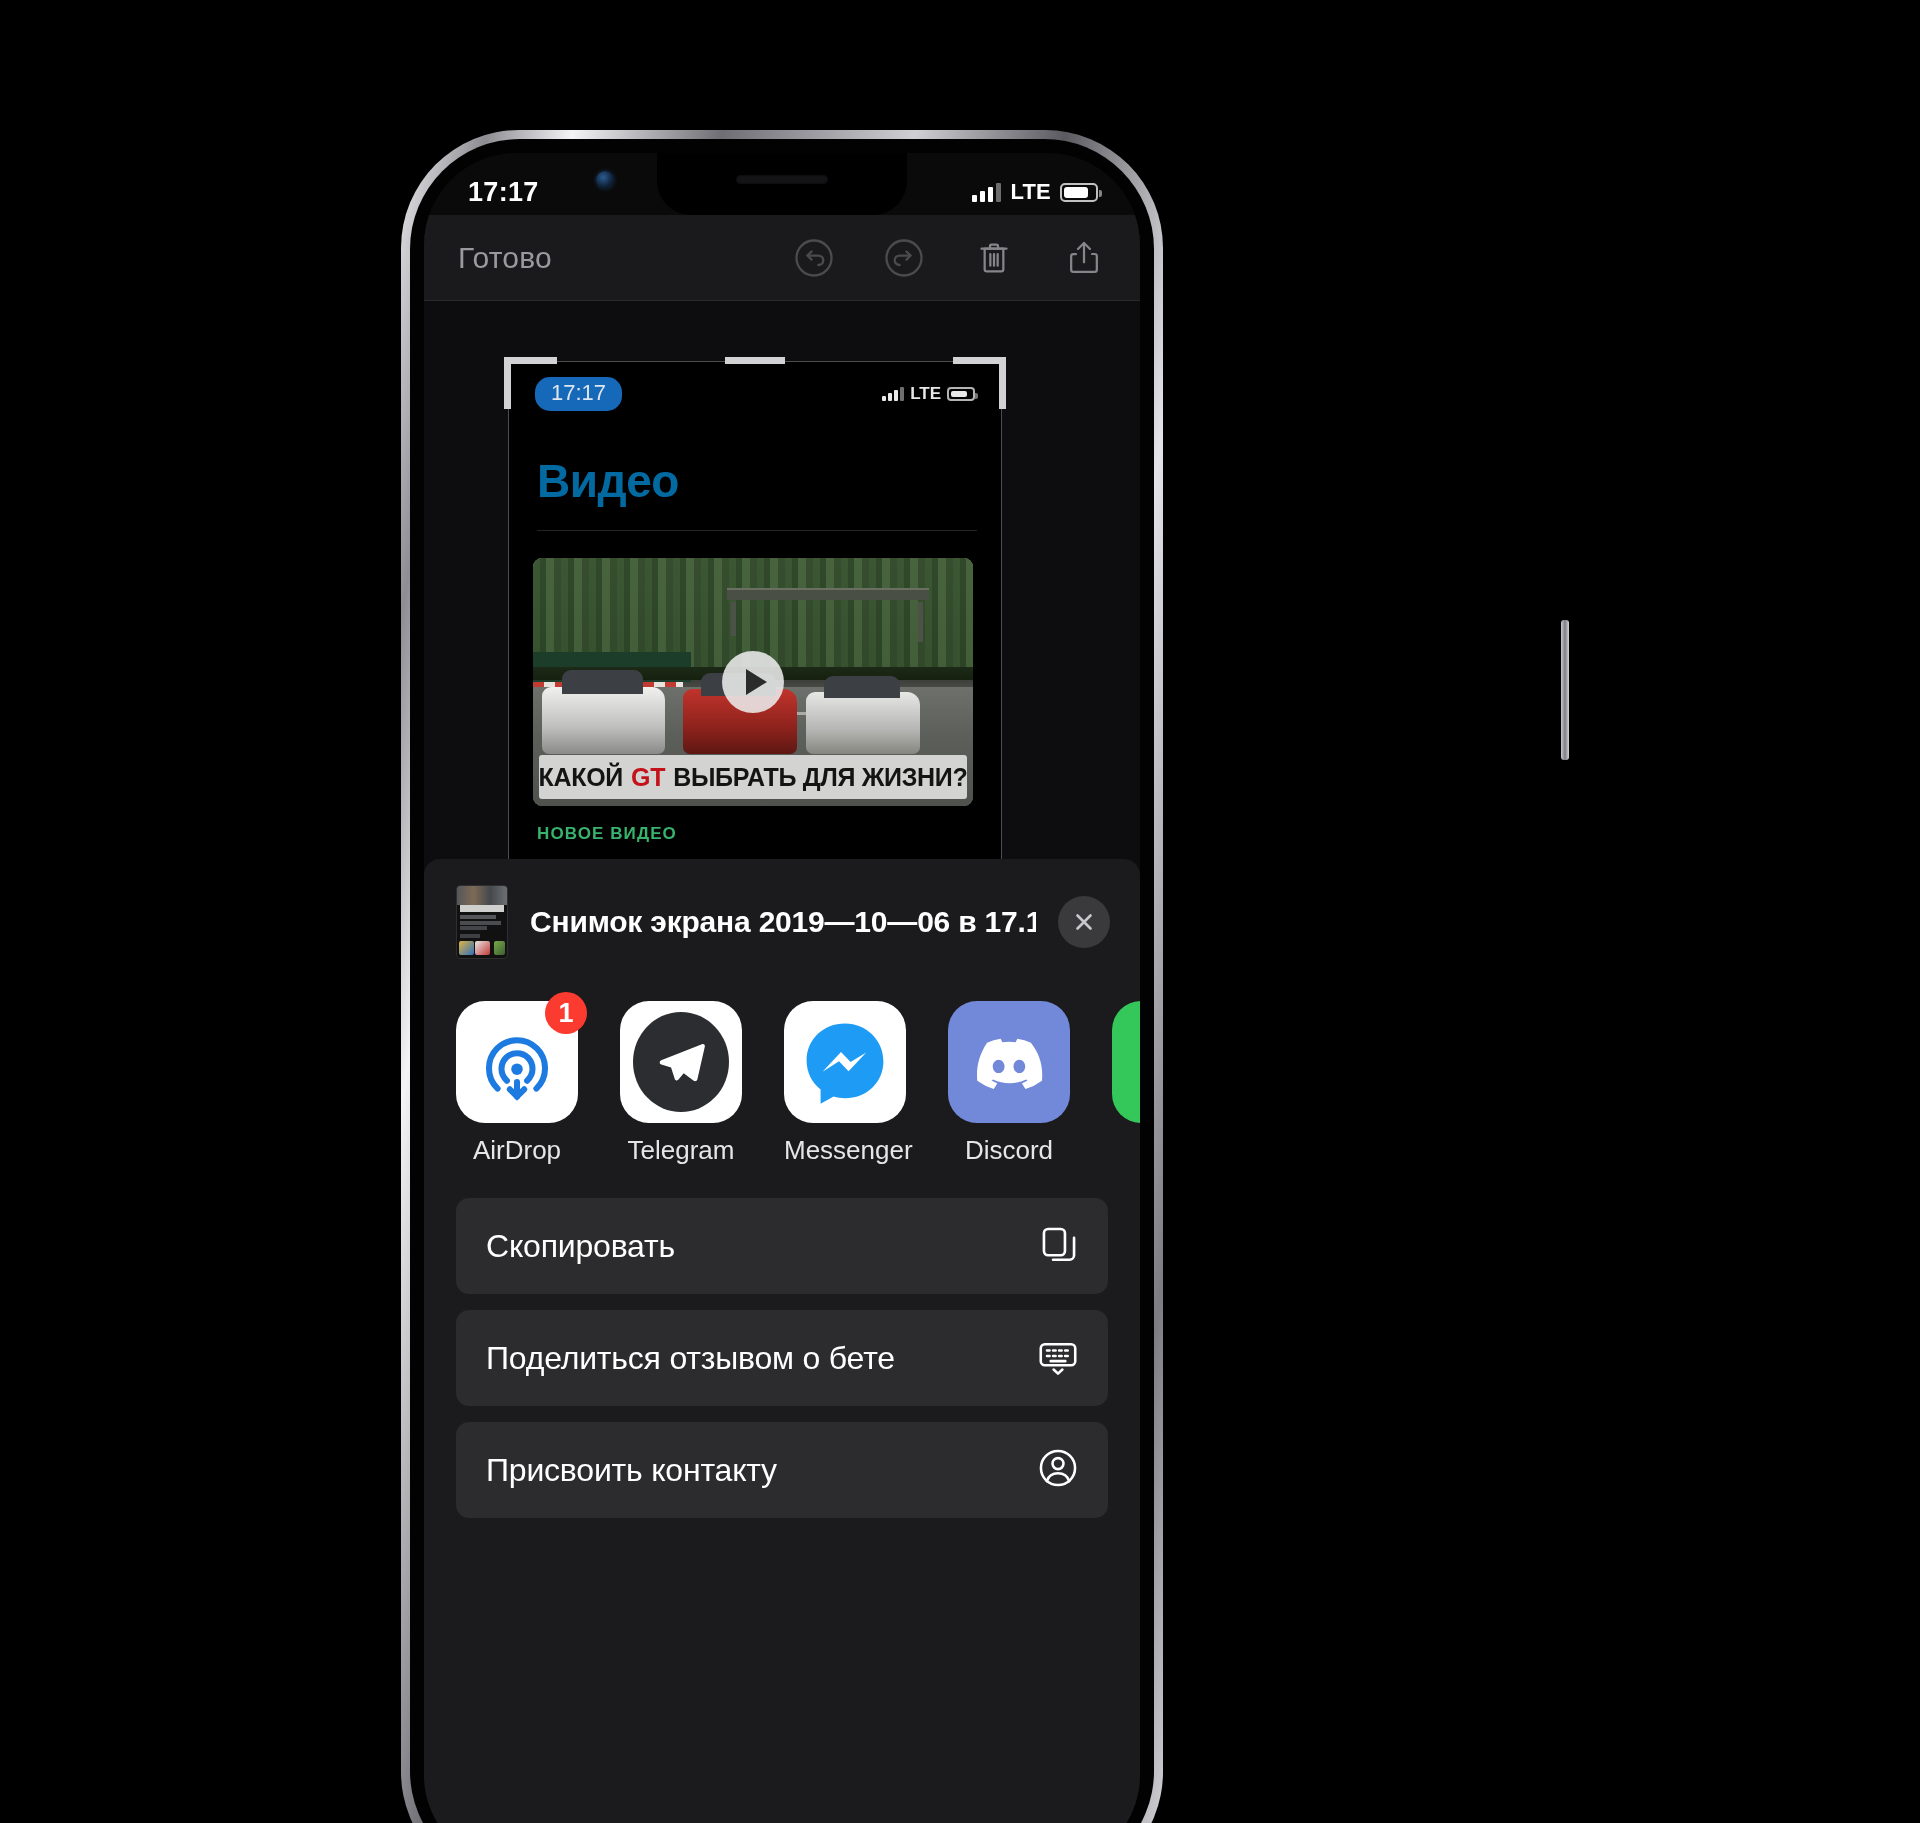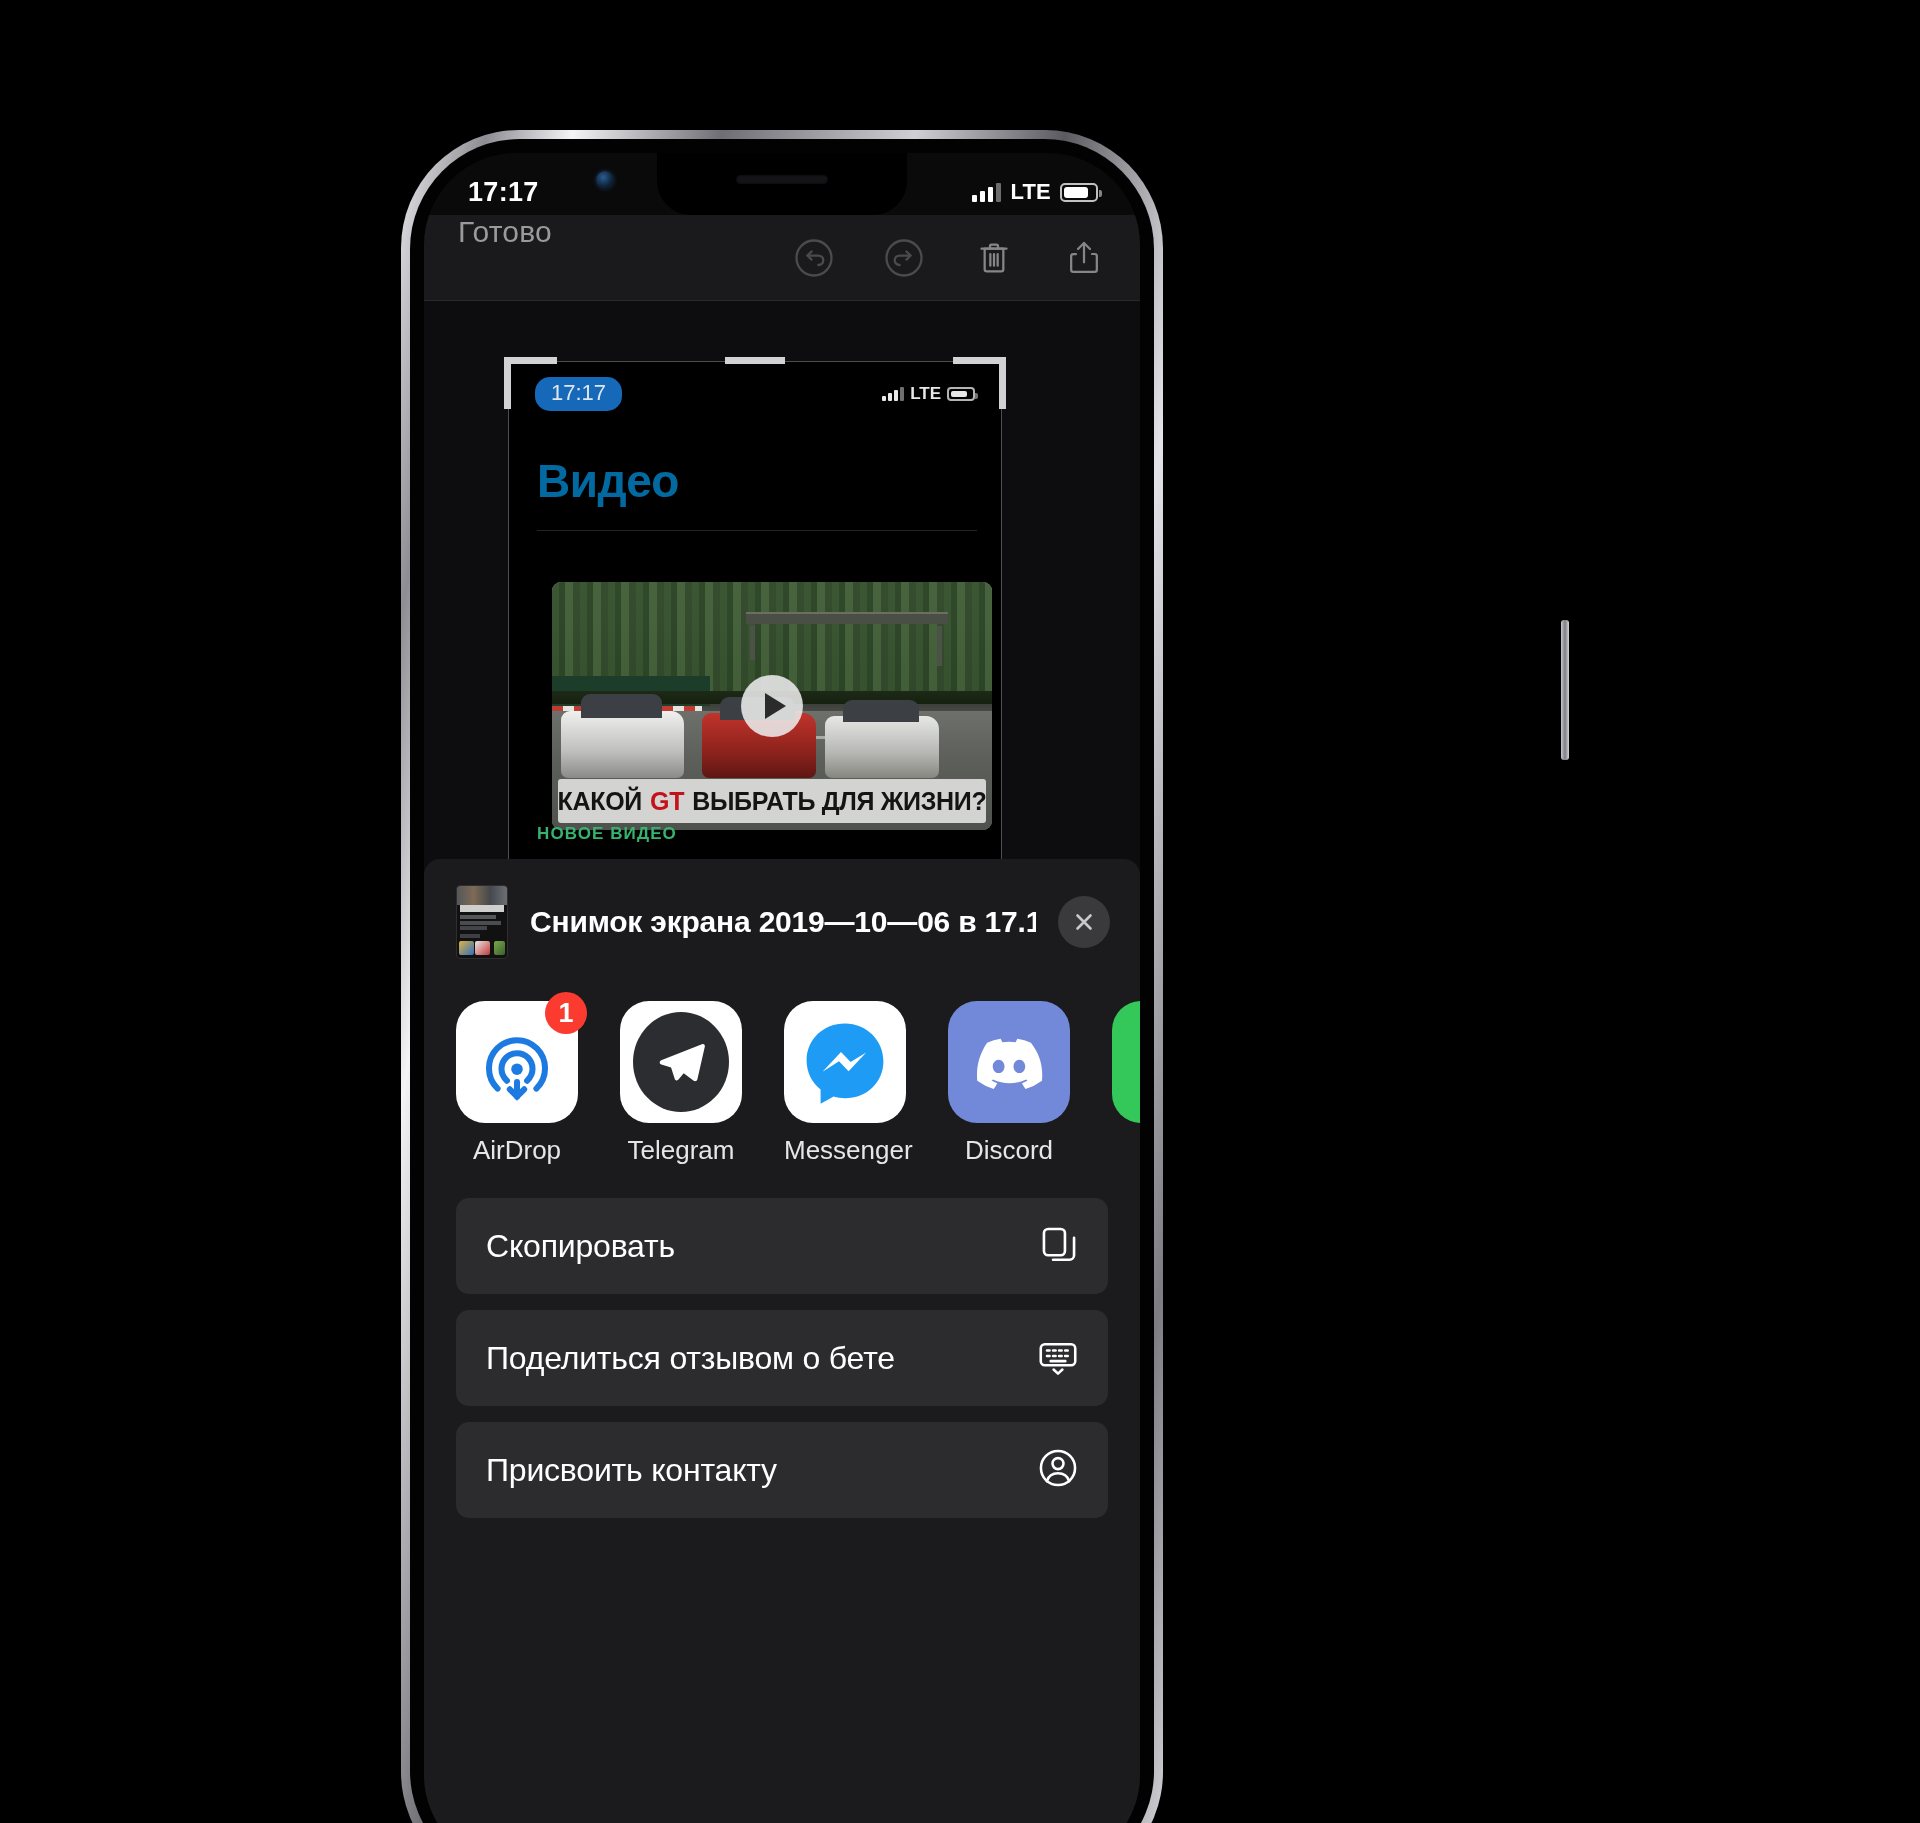--- a/index.html
+++ b/index.html
@@ -65,21 +65,21 @@
   .batt{ position:relative; width:38px; height:19px; border:2px solid rgba(255,255,255,.75);
          border-radius:5px; }
   .batt::after{ content:""; position:absolute; right:-6px; top:5px; width:3px; height:7px;
          background:rgba(255,255,255,.5); border-radius:0 2px 2px 0; }
   .batt i{ position:absolute; left:2px; top:2px; bottom:2px; width:72%;
          background:#fff; border-radius:3px; display:block; }
 
   
   .mk-toolbar{
     position:absolute; top:62px; left:0; right:0; height:86px; z-index:25;
-    background:#1a1a1c; display:flex; 
+    background:#1a1a1c; display:flex; align-items:center;
     border-bottom:1px solid #2a2a2d; padding:0 34px;
   }
   .mk-done{ color:#9a9a9e; font-size:30px; letter-spacing:.2px; }
   .mk-icons{ margin-left:auto; display:flex; align-items:center; gap:46px; }
   .mk-ic{ width:44px; height:44px; display:flex; align-items:center; justify-content:center; }
   .mk-ic svg{ display:block; }
 
   
   .canvas-area{
     position:absolute; top:148px; left:0; right:0; bottom:0; background:#0d0d0f; z-index:10;
@@ -115,22 +115,22 @@
   .in-batt::after{ content:""; position:absolute; right:-5px; top:4px; width:3px; height:6px;
                    background:rgba(255,255,255,.45); border-radius:0 2px 2px 0; }
   .in-batt i{ position:absolute; left:2px; top:2px; bottom:2px; width:65%; background:#e8e8e8; border-radius:2px; display:block; }
 
   .vid-title{ position:absolute; top:92px; left:28px; color:#0369a1;
               font-size:46px; font-weight:700; letter-spacing:-.5px; }
   .sep{ position:absolute; top:168px; left:28px; right:24px; height:1px; background:#232326; }
 
   
   .thumb{
-    position:absolute; top:196px; left:43px; width:440px; height:248px;
-    border-radius:9px; overflow:hidden; background:#2a2f28;margin-top:24px;
+    position:absolute; top:196px; left:24px; width:440px; height:248px;
+    border-radius:9px; overflow:hidden; background:#2a2f28;
   }
   .sky{ position:absolute; inset:0;
         background:linear-gradient(#8fa57e 0%,#6f8a63 16%,#3f5336 34%,#2e3f28 46%,#40423d 50%,#5c5e58 58%,#6a6c66 100%); }
   .trees{ position:absolute; left:0; right:0; top:0; height:44%;
         background:repeating-linear-gradient(90deg,#37522f 0 7px,#2c4426 7px 13px,#43603a 13px 21px,#31492a 21px 28px); opacity:.95; }
   .gantry{ position:absolute; left:44%; top:12%; width:46%; height:12px;
         background:#4a4f45; border-top:2px solid #6a6f62; }
   .gantry::before{ content:""; position:absolute; left:4px; top:12px; width:5px; height:34px; background:#4d5248; }
   .gantry::after{ content:""; position:absolute; right:6px; top:12px; width:5px; height:40px; background:#4d5248; }
   .barrier{ position:absolute; left:0; right:0; top:44%; height:13px;

